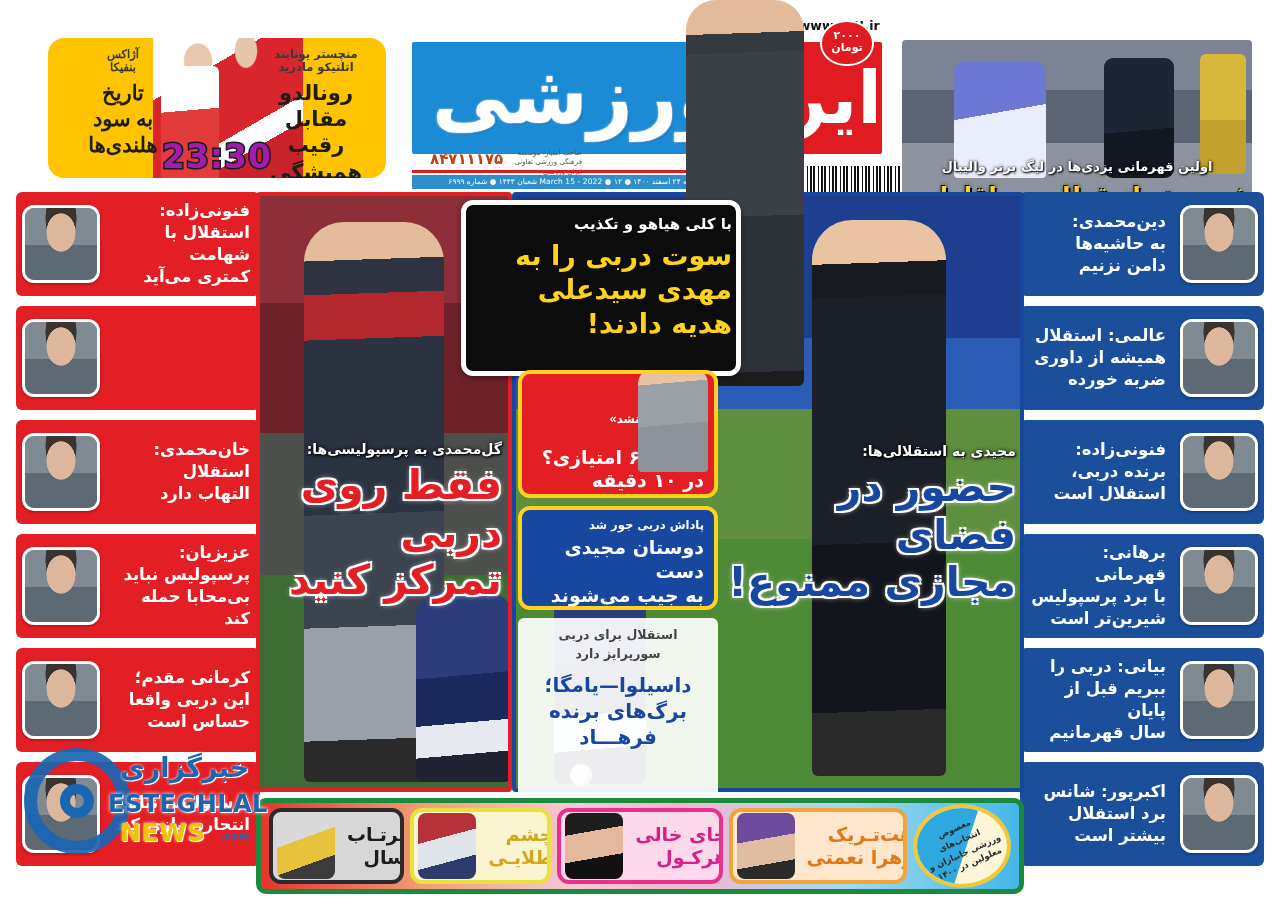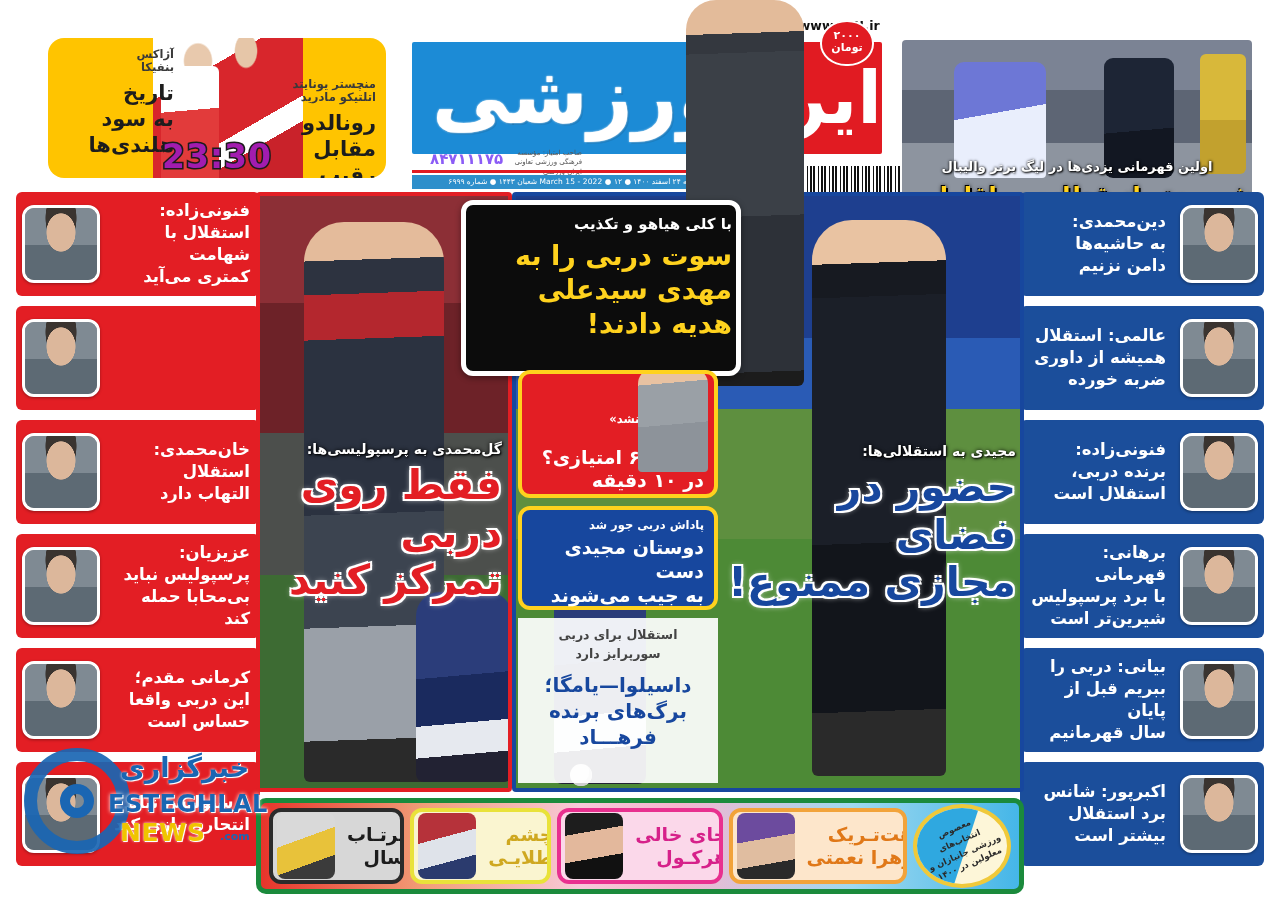--- a/index.html
+++ b/index.html
@@ -26,22 +26,22 @@
       radial-gradient(ellipse at 30% 22%, #e8c9ad 0 9%, transparent 10%),
       radial-gradient(ellipse at 62% 16%, #e6c6a8 0 8%, transparent 9%),
       linear-gradient(150deg,#ffffff 0 30%, #d8262c 30% 62%, #ffffff 62% 72%, #c9222a 72% 100%);
   }
   .promo .photo::after{
     content:""; position:absolute; left:8px; top:42px; width:58px; height:118px;
     background:linear-gradient(175deg,#ffffff 0 38%, #e23b3b 38% 100%);
     border-radius:6px;
   }
   .promo-txt { position: absolute; color: #2a2a2a; line-height: 1.12; }
-  .promo-right { right: 10px; top: 10px; width: 120px; text-align: right; margin-top: 30px; }
-  .promo-left  { left: 8px;  top: 10px; width: 118px; text-align: right; }
+  .promo-right { right: 10px; top: 10px; width: 120px; text-align: center; }
+  .promo-left  { left: 16px;  top: 10px; width: 118px; text-align: center; font-family: Liberation Serif, serif; }
   .promo-kicker { font-size: 11.5px; font-weight: 700; color: #3a3a3a; }
   .promo-head { font-size: 21px; font-weight: 900; color: #1d1d1d; margin-top: 6px; line-height: 1.25; }
   .promo-time {
     position: absolute; left: 50%; transform: translateX(-50%); bottom: 2px;
     font-size: 33px; font-weight: 900; color: #a21caf;
     -webkit-text-stroke: 3px #1b1b1b; paint-order: stroke fill;
     letter-spacing: 1px; font-family: "DejaVu Sans", sans-serif;
   }
 
   
@@ -66,21 +66,21 @@
     color: #fff; font-size: 72px; font-weight: 900; text-align: center;
     line-height: 100px; letter-spacing: -2px;
   }
   .mh-badge {
     position: absolute; right: 8px; top: 2px; width: 54px; height: 46px;
     background: #E11B22; color: #fff; border: 2px solid #fff; border-radius: 50% 50% 48% 48%;
     font-size: 11px; font-weight: 900; text-align: center; line-height: 1.05; padding-top: 8px;
   }
   .mh-phone {
     position: absolute; left: 18px; top: 132px; font-size: 15px; font-weight: 900;
-    color: #8b5cf6; direction: ltr; letter-spacing: .5px;
+    color: #c2410c; direction: ltr; letter-spacing: .5px;
   }
   .mh-sub {
     position: absolute; left: 86px; top: 131px; width: 84px;
     font-size: 7px; color: #555; line-height: 1.35; text-align: right;
   }
   .mh-rule { position: absolute; left: 0; top: 152px; width: 470px; height: 3px; background: #E11B22; }
   .mh-date {
     position: absolute; left: 0; top: 157px; width: 470px; height: 14px;
     background: #2E8FCB; color: #fff; font-size: 7.5px; line-height: 14px;
     text-align: center; letter-spacing: .1px;
@@ -233,22 +233,22 @@
     background: linear-gradient(175deg,#e8c2a2 0 16%, #9aa0a6 16% 54%, #8d939a 54% 100%);
     border-radius: 16px 16px 4px 4px;
   }
   .bluecard {
     position: relative; background: #17479E; border: 4px solid #FFD21E; border-radius: 12px;
     padding: 8px 10px 10px; margin-top: 8px; height: 104px;
   }
   .bluecard .kick { color: #fff; font-size: 11.5px; font-weight: 800; text-align: right; line-height: 1.3; }
   .bluecard .hl { color: #fff; font-size: 19px; font-weight: 900; text-align: right; line-height: 1.26; margin-top: 3px; }
   .whitecard {
-    position: relative; background: rgba(255,255,255,.92); border-radius: 0;
-    padding: 8px 10px 10px; margin-top: 8px; height: 165px;
+    position: relative; background: rgba(255,255,255,.92); border-radius: 6px;
+    padding: 8px 10px 10px; margin-top: 8px; height: 190px;
   }
   .whitecard .kick { color: #444; font-size: 12.5px; font-weight: 700; text-align: center; line-height: 1.5; }
   .whitecard .hl { color: #17479E; font-size: 20px; font-weight: 900; text-align: center; line-height: 1.3; margin-top: 8px; }
 
   
   .bighead { position: absolute; text-align: right; }
   .bighead .kk {
     font-size: 14px; font-weight: 800; color: #fff; line-height: 1.3;
     text-shadow: 0 0 4px #000, 1px 1px 2px #000;
   }

